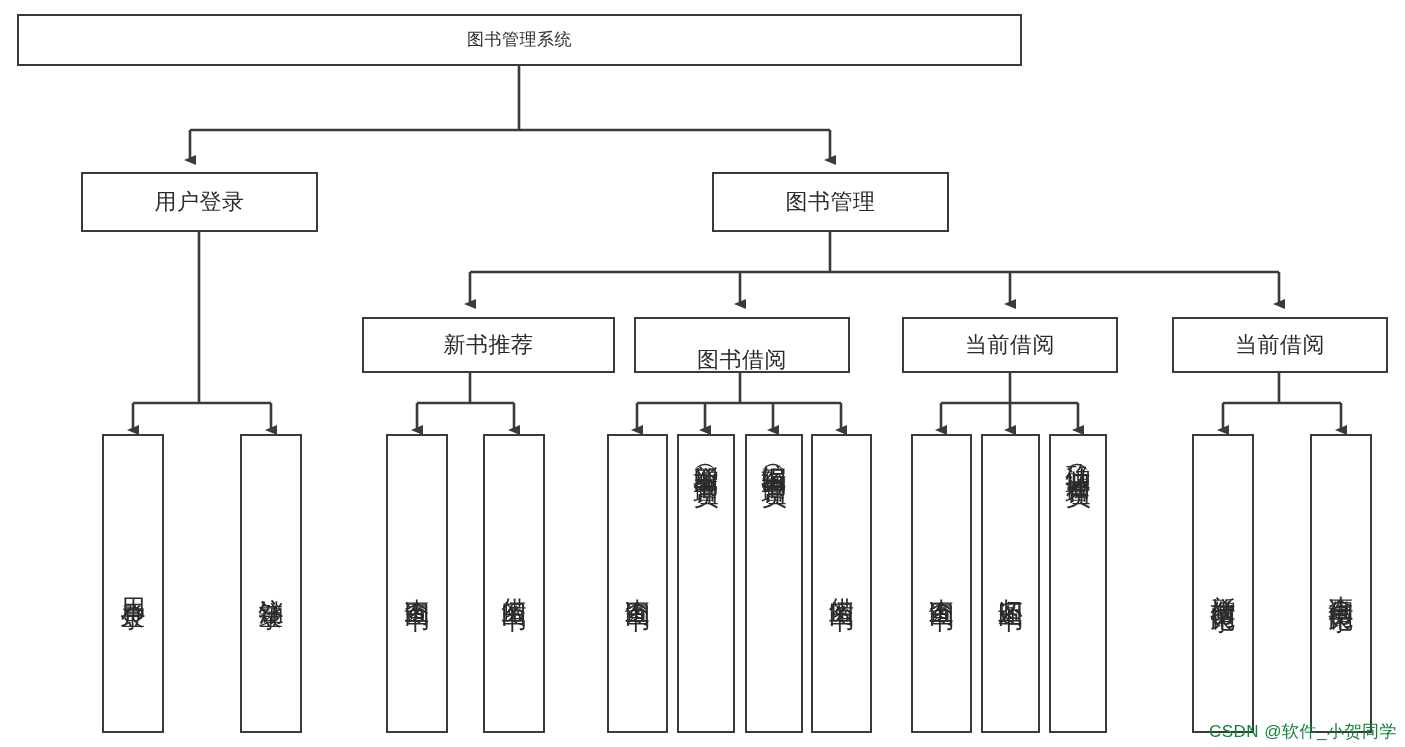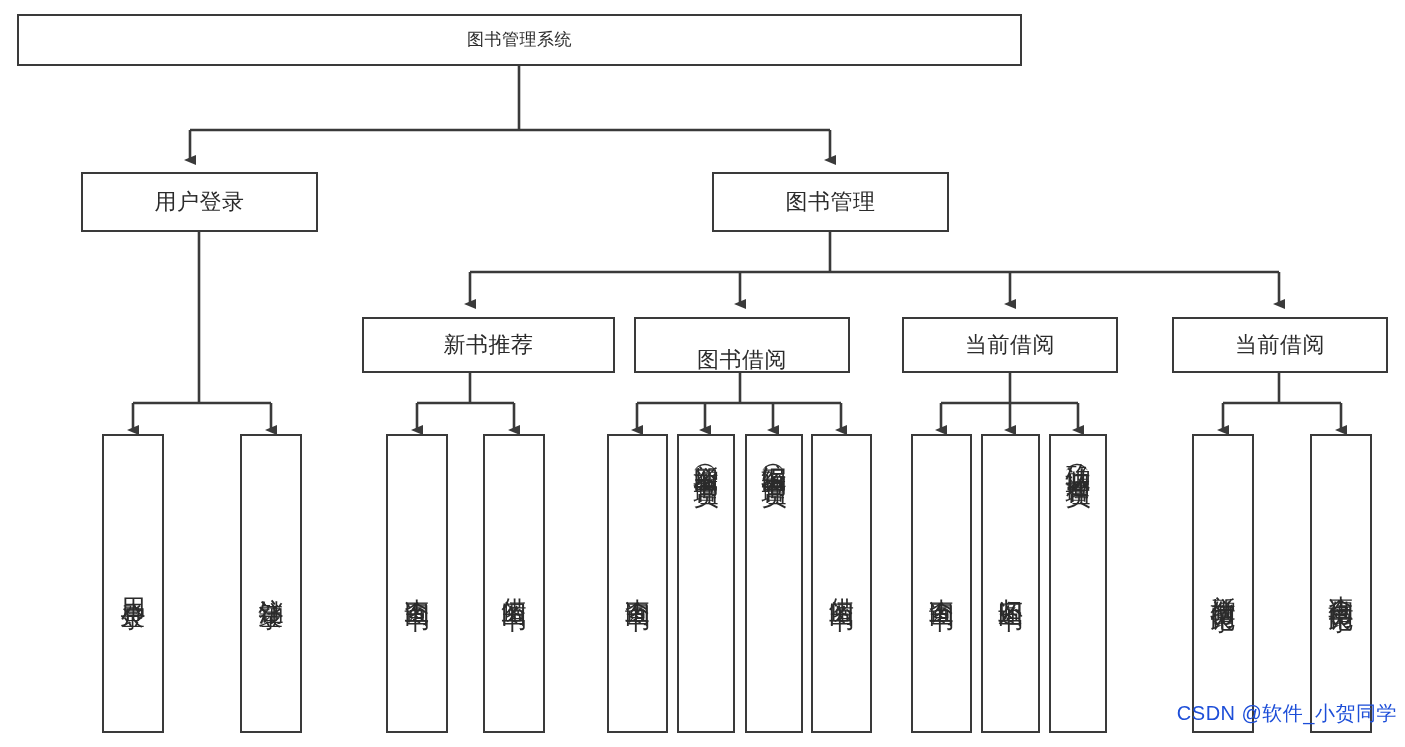--- a/index.html
+++ b/index.html
@@ -44,23 +44,23 @@
     white-space:normal;
     max-height:272px;
   }
   .leaf.tall .lbl{max-height:272px;}
 
   
   .leaf.center{align-items:center;padding-top:0;}
 
   .watermark{
     position:absolute;
-    right:8px;bottom:20px;
-    font-size:20px;
-    color:#1d4ed8;
+    right:8px;bottom:4px;
+    font-size:17px;
+    color:#15803d;
     letter-spacing:.5px;
     white-space:nowrap;
   }
 </style>
 </head>
 <body>
 
 <div id="canvas">
 
   <svg class="wires" viewBox="0 0 1405 747">

